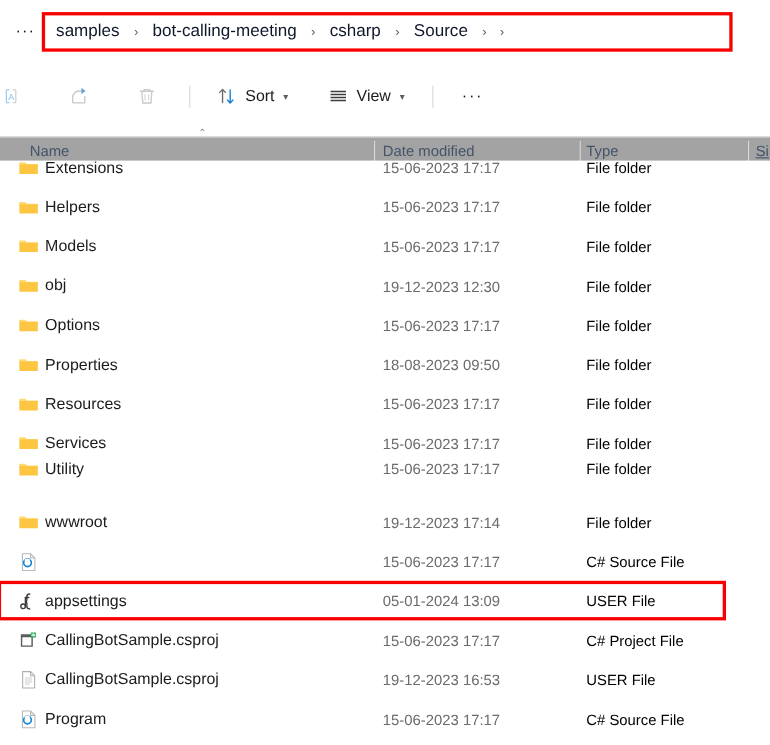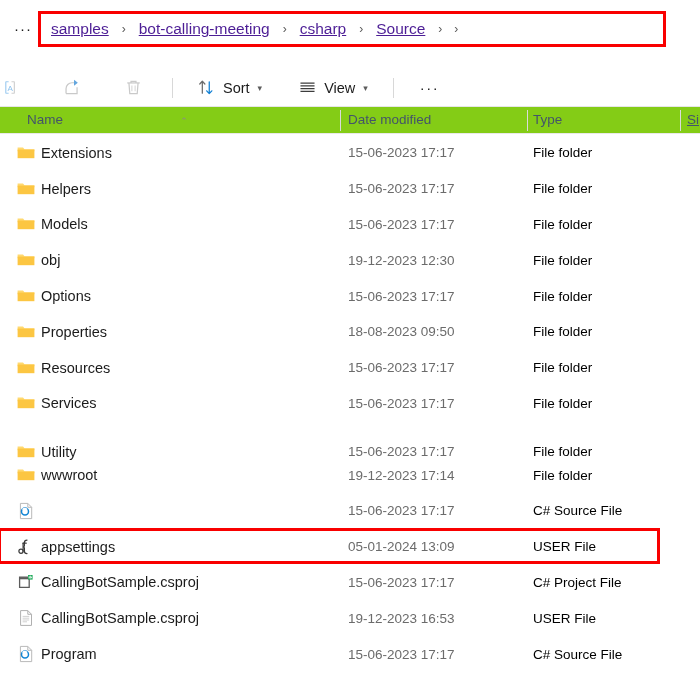--- a/index.html
+++ b/index.html
@@ -46,25 +46,24 @@
   }
   .crumbs {
     position: absolute;
     left: 44px; top: 11px;
     height: 36px;
     display: flex;
     align-items: center;
   }
   .crumb {
     font-size: 15.5px;
-    color: #4c1d95;
+    color: #0f172a;
     padding: 2px 7px;
     white-space: nowrap;
     line-height: 1;
-    text-decoration: underline;
   }
   .crumb-sep {
     font-size: 12px;
     color: #5a5a5a;
     padding: 0 6px;
     line-height: 1;
   }
 
   
   .toolbar {
@@ -103,25 +102,25 @@
   .tb-dots {
     font-size: 15px;
     letter-spacing: 1.5px;
     color: #1b1b1b;
     line-height: 1;
   }
 
   
   .colheader {
     position: absolute;
-    left: 0; top: 106px;
+    left: 0; top: 124px;
     width: 700px; height: 28px;
     border-top: 1px solid #e6e6e6;
     border-bottom: 1px solid #e9e9e9;
-    background: #84cc16;
+    background: #a3a3a3;
   }
   .ch {
     position: absolute;
     top: 5px;
     font-size: 13.5px;
     color: #44546a;
     white-space: nowrap;
   }
   .ch-name { left: 27px; }
   .ch-date { left: 348px; }
@@ -392,21 +391,21 @@
           <svg width="20" height="20" viewBox="0 0 20 20">
             <path d="M1.6 4.6 h5.4 l1.5 1.6 h9.9 v2.0 h-16.8 z" fill="#ffd970"></path>
             <path d="M1.6 6.6 h16.8 v8.6 h-16.8 z" fill="#fcc642"></path>
           </svg>
         </div>
         <div class="cell-name">Services</div>
         <div class="cell-date">15-06-2023 17:17</div>
         <div class="cell-type">File folder</div>
         <div class="cell-size"></div>
       </div>
-      <div class="row" style="top: 288px;">
+      <div class="row" style="top: 263px;">
         <div class="cell-icon">
           <svg width="20" height="20" viewBox="0 0 20 20">
             <path d="M1.6 4.6 h5.4 l1.5 1.6 h9.9 v2.0 h-16.8 z" fill="#ffd970"></path>
             <path d="M1.6 6.6 h16.8 v8.6 h-16.8 z" fill="#fcc642"></path>
           </svg>
         </div>
         <div class="cell-name">Utility</div>
         <div class="cell-date">15-06-2023 17:17</div>
         <div class="cell-type">File folder</div>
         <div class="cell-size"></div>

